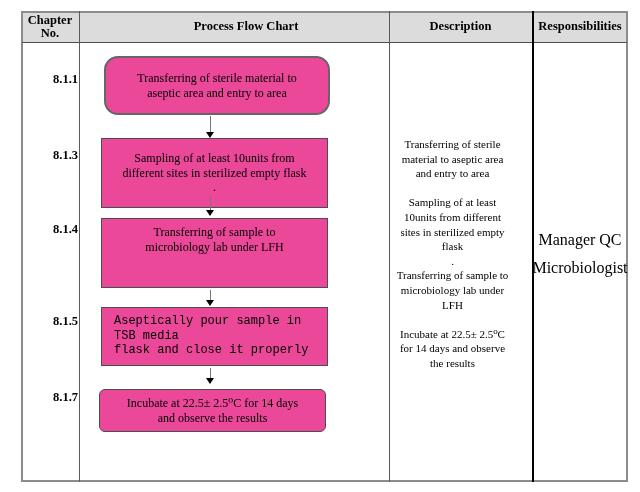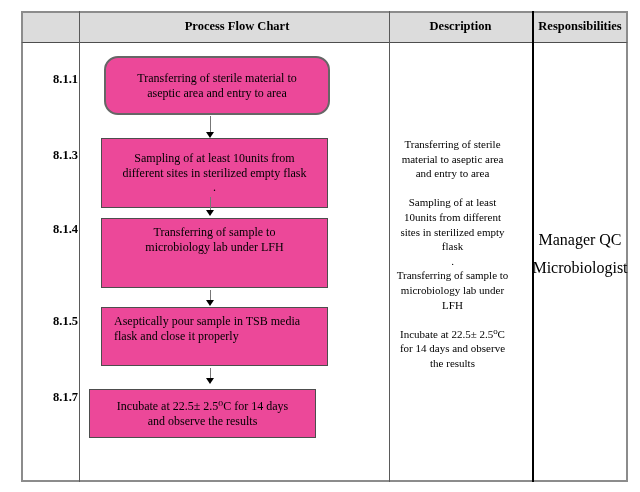--- a/index.html
+++ b/index.html
@@ -36,21 +36,21 @@
   .vline.v3 { left: 532px; width: 2px; background: #000; }
 
   .hdr {
     position: absolute;
     top: 11px; height: 32px;
     display: flex; align-items: center; justify-content: center;
     font-weight: bold; font-size: 12.5px; line-height: 13.5px;
     text-align: center; white-space: pre-line;
   }
   .hdr.h-chapter { left: 21px;  width: 58px;  }
-  .hdr.h-flow    { left: 79px;  width: 310px; padding-left: 6px; }
+  .hdr.h-flow    { left: 88px;  width: 310px; padding-left: 6px; }
   .hdr.h-desc    { left: 389px; width: 143px; }
   .hdr.h-resp    { left: 532px; width: 96px;  }
 
   .chapter-num {
     position: absolute;
     left: 21px; width: 58px; height: 14px;
     text-align: center; font-weight: bold; font-size: 12.5px; line-height: 14px; padding-left: 31px;
   }
   .c1 { top: 72px; }
   .c2 { top: 148px; }
@@ -63,22 +63,22 @@
     border: 1.5px solid #4d4d4d;
     background: #ec4899;
     font-size: 12px; line-height: 14.5px;
     text-align: center; white-space: pre-line;
     display: flex; align-items: center; justify-content: center;
     padding: 2px 6px;
   }
   .fb1 { left: 104px; top: 56px;  width: 226px; height: 59px; border-radius: 14px; border-width: 2px; border-color: #666; }
   .fb2 { left: 101px; top: 138px; width: 227px; height: 70px; }
   .fb3 { left: 101px; top: 218px; width: 227px; height: 70px; align-items: flex-start; padding-top: 6px; }
-  .fb4 { left: 101px; top: 307px; width: 227px; height: 59px; align-items: flex-start; justify-content: flex-start; text-align: left; padding: 6px 4px 0 12px; }
-  .fb5 { left: 89px; top: 389px; width: 227px; height: 49px; }
+  .fb4 { left: 101px; top: 307px; width: 227px; height: 59px; align-items: flex-start; justify-content: flex-start; text-align: left; padding: 6px 4px 0 12px; font-family: Liberation Mono, monospace; }
+  .fb5 { left: 99px; top: 389px; width: 227px; height: 43px; border-radius: 6px; }
 
   .arrow { position: absolute; left: 206px; width: 9px; }
   .arrow .shaft { position: absolute; left: 4px; top: 0; width: 1px; background: #777; }
   .arrow .head  {
     position: absolute; left: 0; width: 0; height: 0;
     border-left: 4.5px solid transparent;
     border-right: 4.5px solid transparent;
     border-top: 6px solid #000;
   }
   .a1 { top: 116px; } .a1 .shaft { height: 16px; } .a1 .head { top: 16px; }
@@ -104,20 +104,22 @@
 
 <div class="page">
 
   <div class="table-frame"></div>
   <div class="header-band"></div>
 
   <div class="vline v1"></div>
   <div class="vline v2"></div>
   <div class="vline v3"></div>
 
+  <div class="hdr h-chapter">Chapter
+No.</div>
   <div class="hdr h-flow">Process Flow Chart</div>
   <div class="hdr h-desc">Description</div>
   <div class="hdr h-resp">Responsibilities</div>
 
   <div class="chapter-num c1">8.1.1</div>
   <div class="chapter-num c2">8.1.3</div>
   <div class="chapter-num c3">8.1.4</div>
   <div class="chapter-num c4">8.1.5</div>
   <div class="chapter-num c5">8.1.7</div>
 

